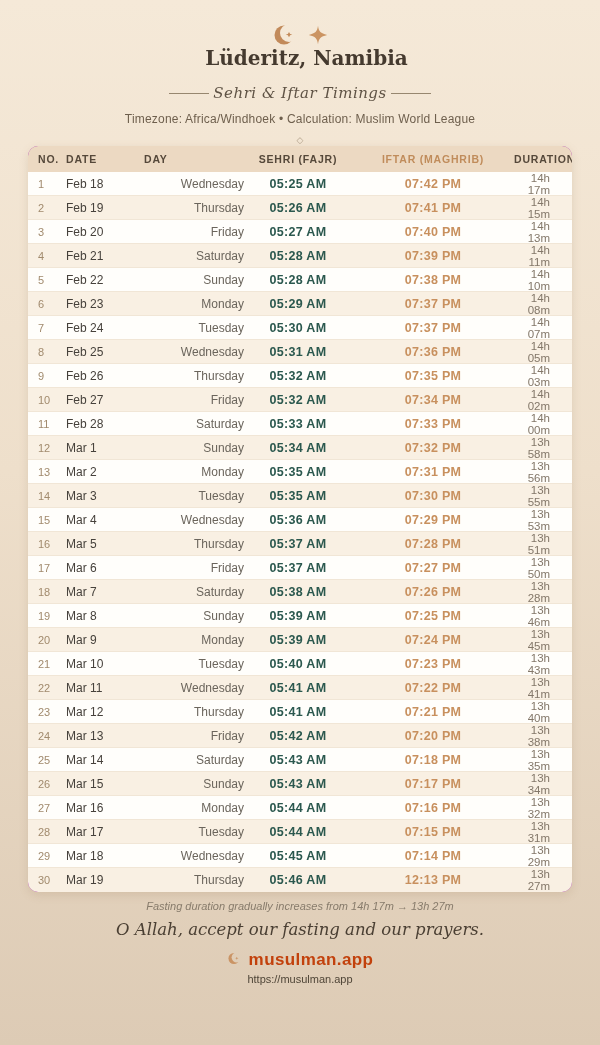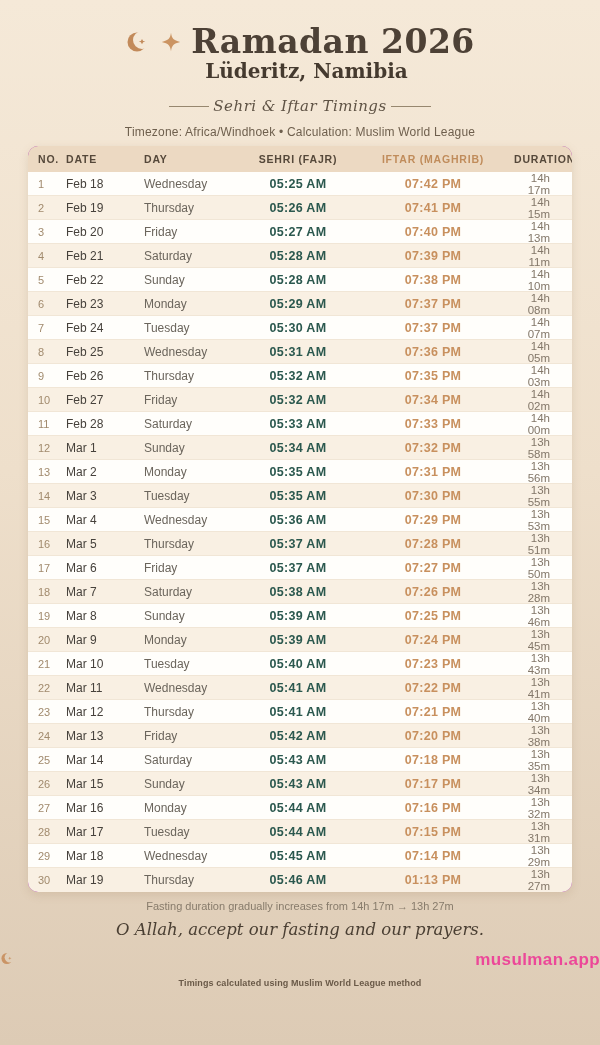--- a/index.html
+++ b/index.html
@@ -66,37 +66,37 @@
     height: 24px;
     padding-left: 10px; padding-right: 22px;
     background: #fffefb;
     border-bottom: 1px solid #f1e6d6;
     font-size: 12px;
   }
   .row:nth-child(even) { background: #f9f0e3; }
   .row:last-child { border-bottom: none; }
   .cell-no { font-size: 11px; color: #a18a6d; }
   .cell-date { color: #46413b; }
-  .cell-day { color: #6b655c; }
+  .cell-day { color: #6b655c; text-align: right; }
   .cell-sehri { text-align: center; font-weight: 700; font-size: 12.5px; color: #2b584e; letter-spacing: .3px; }
   .cell-iftar { text-align: center; font-weight: 700; font-size: 12.5px; color: #c8905e; letter-spacing: .3px; }
   .cell-dur { text-align: right; font-size: 11.5px; color: #837769; }
 
   
   .footer { position: absolute; left: 0; top: 894px; width: 600px; text-align: center; }
-  .note { font-size: 11px; color: #877b6b; margin-top: 6px; }
+  .note { font-size: 11px; font-style: italic; color: #877b6b; margin-top: 6px; }
   .dua {
     font-family: "DejaVu Serif", "Liberation Serif", serif;
     font-style: italic; font-size: 16.5px; color: #4a3f33; margin-top: 8px;
   }
   .availability { font-size: 11.5px; color: #635749; margin-top: 6px; }
   .brand-row {
     margin-top: 11px;
-    display: flex; align-items: center; justify-content: space-between; gap: 7px;
-    color: #ec4899;
+    display: flex; align-items: center; justify-content: center; gap: 7px;
+    color: #c2410c;
   }
   .brand { font-size: 17px; font-weight: 700; letter-spacing: .4px; }
   .url { font-size: 11px; color: #4f4537; margin-top: 3px; }
   .method { font-size: 9px; font-weight: 700; color: #6a5a48; margin-top: 8px; letter-spacing: .1px; }
 </style>
 </head>
 <body>
 
 <div class="page">
 
@@ -112,21 +112,20 @@
           </defs>
           <circle cx="12" cy="13" r="9.5" fill="#c28a5a" mask="url(#mCut)"></circle>
           <path d="M17 10 l1.1 2 2.2.6 -2.2.6 -1.1 2 -1.1-2 -2.2-.6 2.2-.6z" fill="#c28a5a"></path>
         </svg>
       </span>
       <span class="icon-sparkle">
         <svg width="20" height="20" viewBox="0 0 24 24">
           <path d="M12 1 C13 8 15 10 23 12 C15 14 13 16 12 23 C11 16 9 14 1 12 C9 10 11 8 12 1 Z" fill="#cb9462"></path>
         </svg>
       </span>
-      <span class="title">Ramadan 2026</span>
     </div>
     <div class="location">Lüderitz, Namibia</div>
     <div class="subtitle-row">
       <span class="subtitle-line"></span>
       <span class="subtitle">Sehri &amp; Iftar Timings</span>
       <span class="subtitle-line"></span>
     </div>
     <div class="meta">Timezone: Africa/Windhoek • Calculation: Muslim World League</div>
     <div class="ornament">◇</div>
   </div>
@@ -371,21 +370,21 @@
           <span class="cell-day">Wednesday</span>
           <span class="cell-sehri">05:45 AM</span>
           <span class="cell-iftar">07:14 PM</span>
           <span class="cell-dur">13h 29m</span>
         </div>
         <div class="row">
           <span class="cell-no">30</span>
           <span class="cell-date">Mar 19</span>
           <span class="cell-day">Thursday</span>
           <span class="cell-sehri">05:46 AM</span>
-          <span class="cell-iftar">01:13 PM</span>
+          <span class="cell-iftar">12:13 PM</span>
           <span class="cell-dur">13h 27m</span>
         </div>
       </div>
   </div>
 
   <div class="footer">
     <div class="note">Fasting duration gradually increases from 14h 17m → 13h 27m</div>
     <div class="dua">O Allah, accept our fasting and our prayers.</div>
     <div class="brand-row">
       <span>
@@ -395,16 +394,16 @@
               <rect width="26" height="26" fill="#fff"></rect>
               <circle cx="17" cy="11" r="9" fill="#000"></circle>
             </mask>
           </defs>
           <circle cx="12" cy="13" r="9.5" fill="#ca9465" mask="url(#mCut2)"></circle>
           <path d="M17 10 l1.1 2 2.2.6 -2.2.6 -1.1 2 -1.1-2 -2.2-.6 2.2-.6z" fill="#ca9465"></path>
         </svg>
       </span>
       <span class="brand">musulman.app</span>
     </div>
-    <div class="method">Timings calculated using Muslim World League method</div>
+    <div class="url">https://musulman.app</div>
   </div>
 
 </div>
 
 </body></html>

